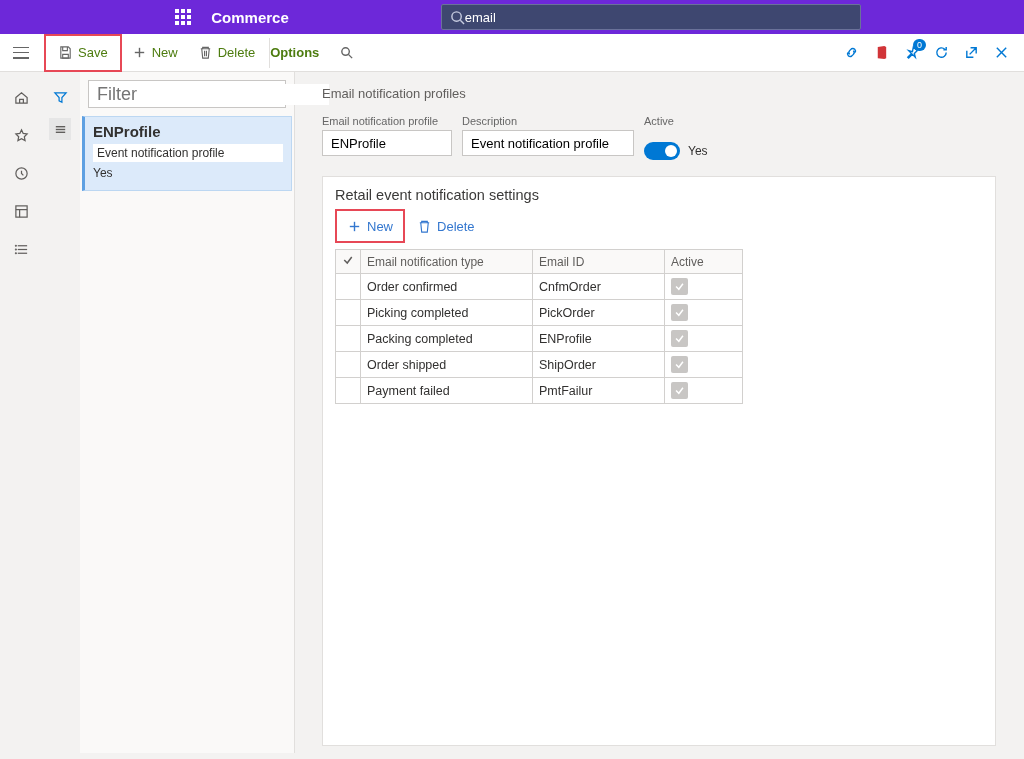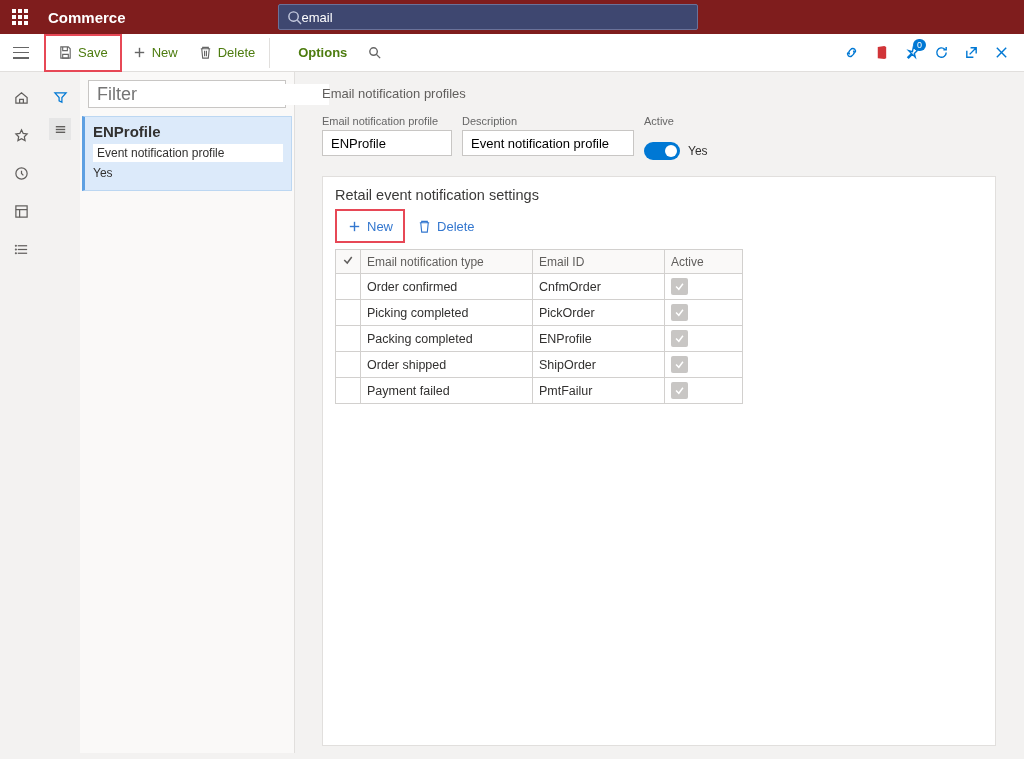--- a/index.html
+++ b/index.html
@@ -1,36 +1,36 @@
 <!DOCTYPE html>
 <html><head>
 <meta charset="utf-8">
 <style>
   * { box-sizing: border-box; margin: 0; padding: 0; font-family: "Segoe UI", Tahoma, sans-serif; }
   body { width: 1024px; height: 759px; background: #f3f2f1; overflow: hidden; }
 
   
-  .top-nav { height: 34px; background: #7f1d1d; display: flex; align-items: center; color: #fff; font-size: 13px; }
+  .top-nav { height: 34px; background: #6d28d9; display: flex; align-items: center; color: #fff; font-size: 13px; justify-content: center; }
   .waffle { width: 40px; height: 34px; display: flex; align-items: center; justify-content: center; cursor: pointer; }
   .waffle-grid { display: grid; grid-template-columns: repeat(3,4px); grid-template-rows: repeat(3,4px); gap: 2px; }
   .waffle-grid span { background: #fff; width:4px; height:4px; }
   .app-title { font-weight: 600; font-size: 15px; padding-left: 8px; }
   .search-box { margin-left: 152px; width: 420px; height: 26px; background: #3e4770; border: 1px solid #6a7299; border-radius: 2px; display: flex; align-items: center; padding: 0 8px; color: #c7cce0; }
   .search-box input { flex:1; background: transparent; border:none; outline:none; color:#fff; font-size:13px; }
   .top-right { margin-left: auto; display:flex; align-items:center; gap:4px; padding-right:8px; }
   .top-right .user { font-size:13px; margin-right:8px; }
   .top-icon { width:32px; height:32px; display:flex; align-items:center; justify-content:center; cursor:pointer; }
 
   
   .action-bar { height: 38px; background:#fff; display:flex; align-items:center; border-bottom:1px solid #e1dfdd; font-size:13px; color:#323130; }
   .left-strip { width:42px; display:flex; align-items:center; justify-content:center; }
   .hamburger { width:16px; height:12px; display:flex; flex-direction:column; justify-content:space-between; }
   .hamburger span { height:1.5px; background:#666; }
   .action-btn { padding: 0 10px; height:30px; display:flex; align-items:center; gap:5px; cursor:pointer; color:#4d7c0f; }
-  .action-btn.options { font-weight:600; border-left:1px solid #e1dfdd; margin-left:4px; padding-left:28px;}
+  .action-btn.options { font-weight:600; border-left:1px solid #e1dfdd; margin-left:4px; padding-left:0;}
   .action-bar .save-wrap { border: 2px solid #e74856; margin-left: 2px; padding: 2px; }
   .action-right { margin-left:auto; display:flex; align-items:center; gap:8px; padding-right:12px; }
   .action-right .ar-icon { width:22px; height:22px; display:flex; align-items:center; justify-content:center; color:#0078d4; cursor:pointer; position:relative; }
   .badge { position:absolute; top:-3px; right:-4px; background:#0078d4; color:#fff; border-radius:8px; font-size:9px; padding:0 4px; line-height:12px; }
 
   
   .rail { position:absolute; top:72px; left:0; width:42px; display:flex; flex-direction:column; align-items:center; gap:16px; padding-top:14px; }
   .rail-icon { width:22px; height:22px; display:flex; align-items:center; justify-content:center; color:#605e5c; cursor:pointer; }
 
   

